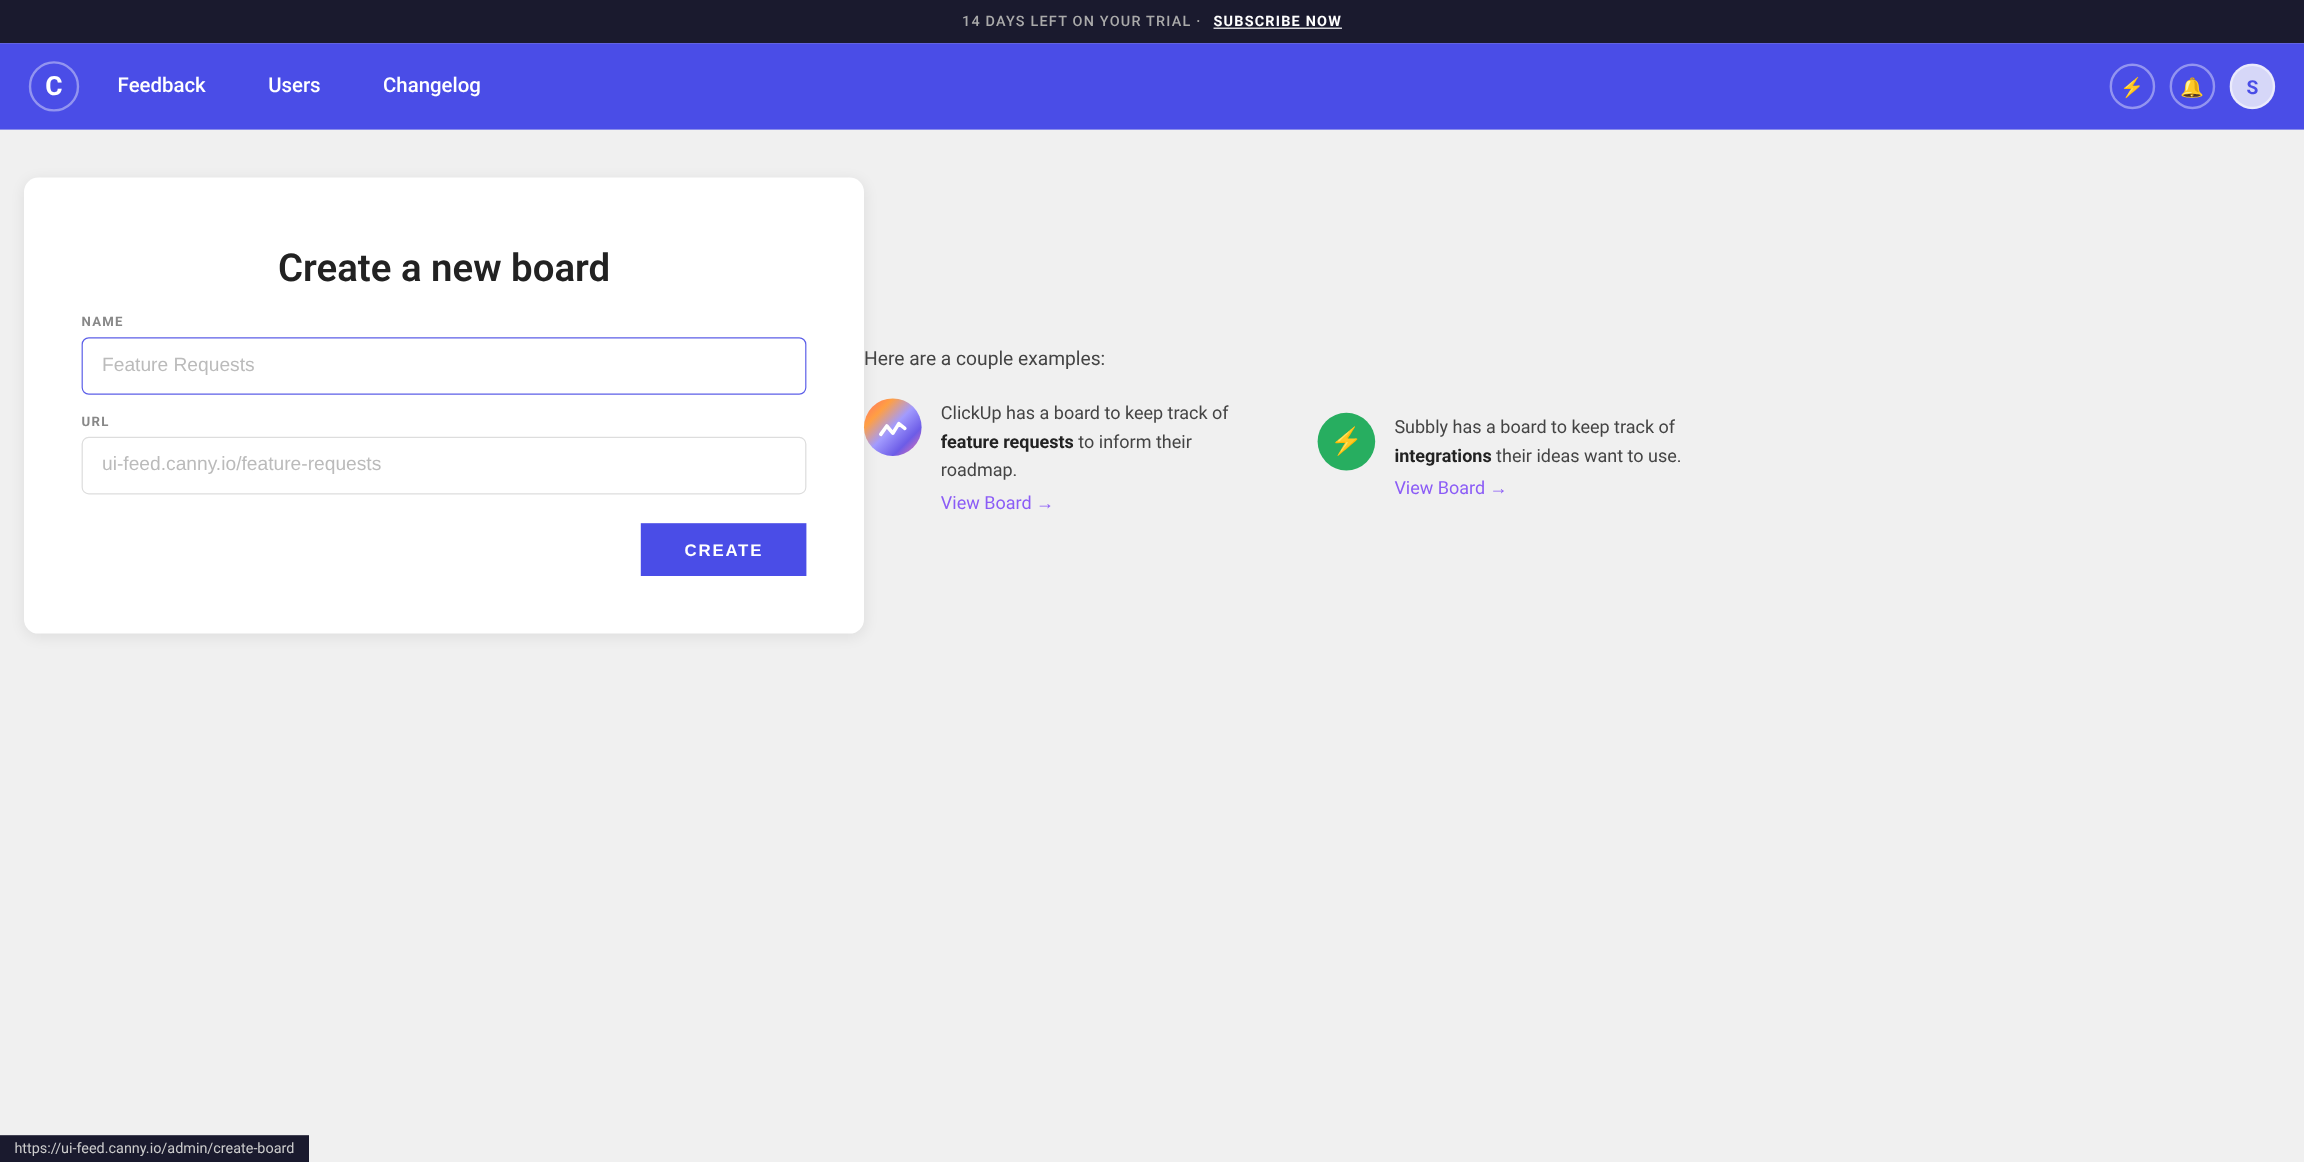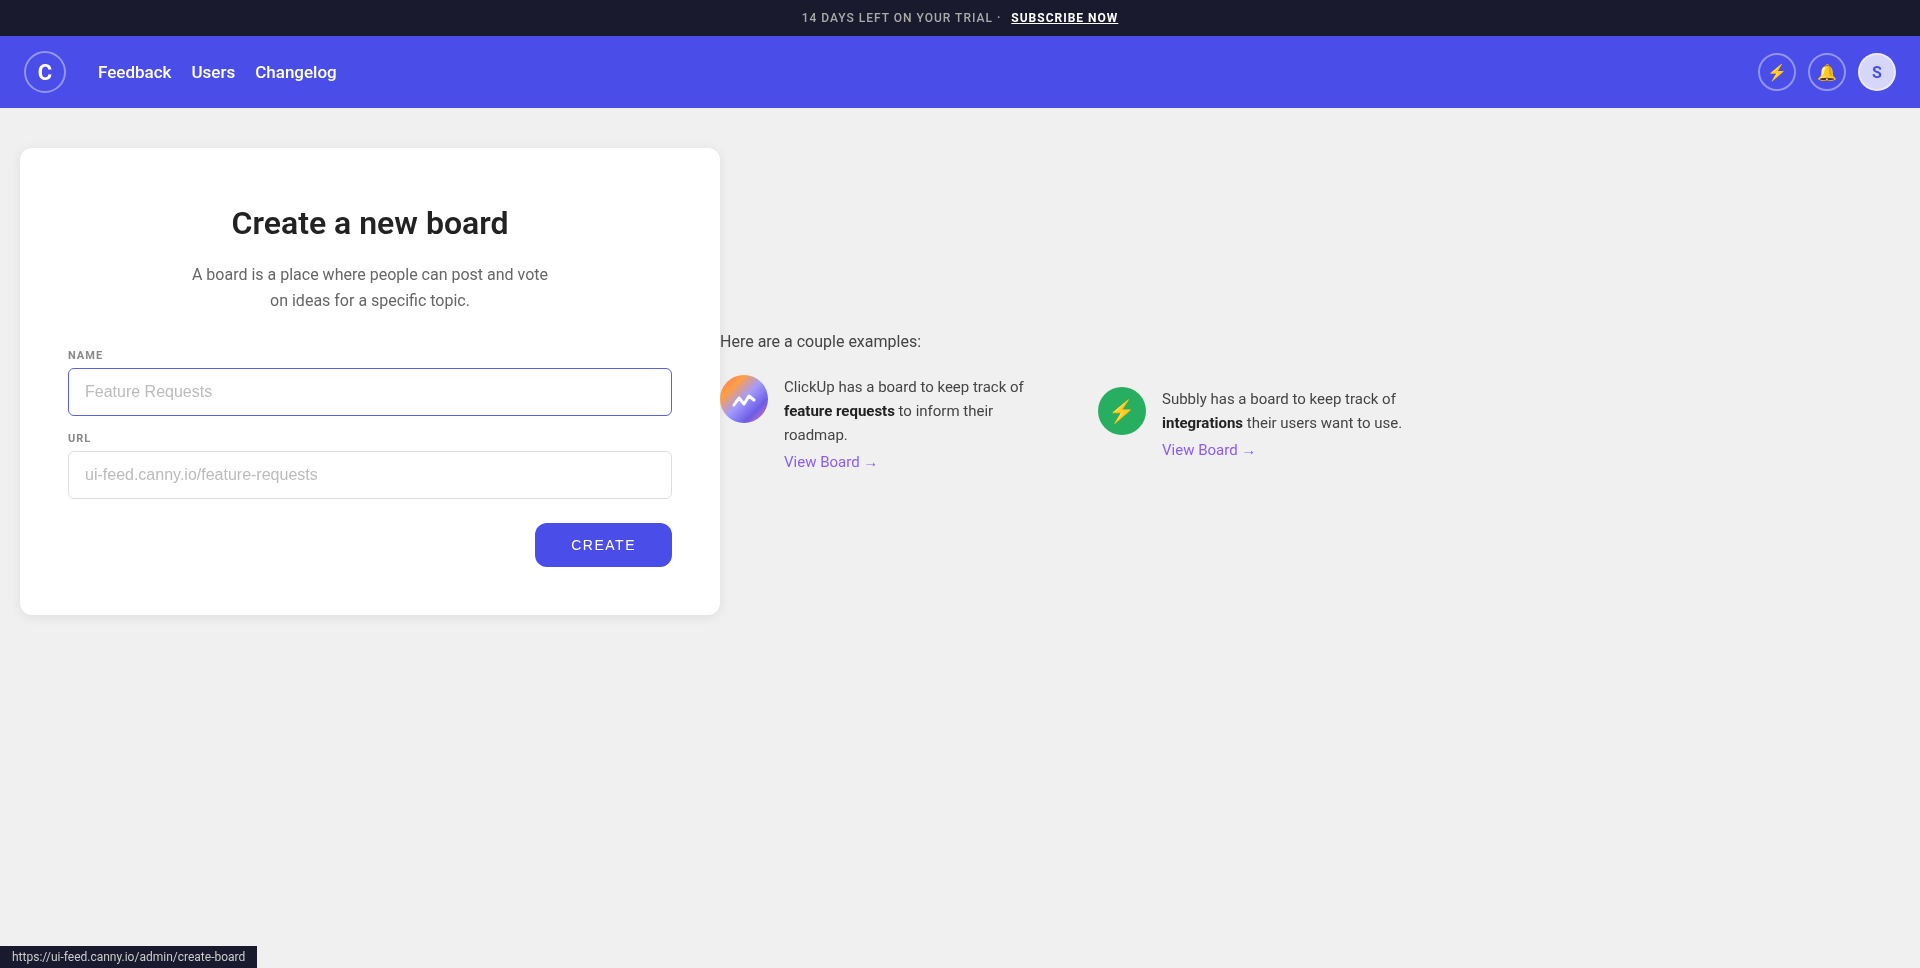--- a/index.html
+++ b/index.html
@@ -56,21 +56,21 @@
       align-items: center;
       justify-content: center;
       color: #fff;
       font-size: 22px;
       font-weight: 700;
       margin-right: 32px;
       flex-shrink: 0;
     }
     .navbar-links {
       display: flex;
-      gap: 20px;
+      gap: 52px;
     }
     .navbar-link {
       color: #fff;
       font-size: 17px;
       font-weight: 500;
       cursor: pointer;
       text-decoration: none;
     }
     .navbar-right {
       margin-left: auto;
@@ -167,24 +167,24 @@
       color: #aaa;
     }
     .form-actions {
       text-align: right;
       margin-top: 24px;
     }
     .btn-create {
       background: #4a4de7;
       color: #fff;
       border: none;
-      border-radius: 12px;
+      border-radius: 0;
       padding: 14px 36px;
       font-size: 14px;
-      font-weight: 400;
+      font-weight: 700;
       letter-spacing: 1.5px;
       cursor: pointer;
       text-transform: uppercase;
     }
 
     
     .examples-section {
       width: 700px;
       max-width: 100%;
       margin-top: 40px;
@@ -278,24 +278,20 @@
       <span>🔔</span>
     </div>
     <div class="nav-avatar">S</div>
   </div>
 </nav>
 
 <div class="main-content">
 
   <div class="card">
     <h1 class="card-title">Create a new board</h1>
-    <p class="card-subtitle">
-      <span>A board is a place where people can post and vote</span><br>
-      <span>on ideas for a specific topic.</span>
-    </p>
 
     <div class="form-group">
       <label class="form-label">NAME</label>
       <input class="form-input" type="text" placeholder="Feature Requests" style="">
     </div>
 
     <div class="form-group">
       <label class="form-label">URL</label>
       <input class="form-input url-input" type="text" placeholder="ui-feed.canny.io/feature-requests" style="">
     </div>
@@ -322,21 +318,21 @@
           <a href="#" class="example-link">View Board →</a>
         </div>
       </div>
 
       <div class="example-item">
         <div class="example-logo subbly">
           <span style="color:white; font-size:22px;">⚡</span>
         </div>
         <div>
           <p class="example-text">
-            <span>Subbly has a board to keep track of </span><strong>integrations</strong><span> their users want to use.</span>
+            <span>Subbly has a board to keep track of </span><strong>integrations</strong><span> their ideas want to use.</span>
           </p>
           <a href="#" class="example-link">View Board →</a>
         </div>
       </div>
 
     </div>
   </div>
 </div>
 
 <div class="status-bar">

